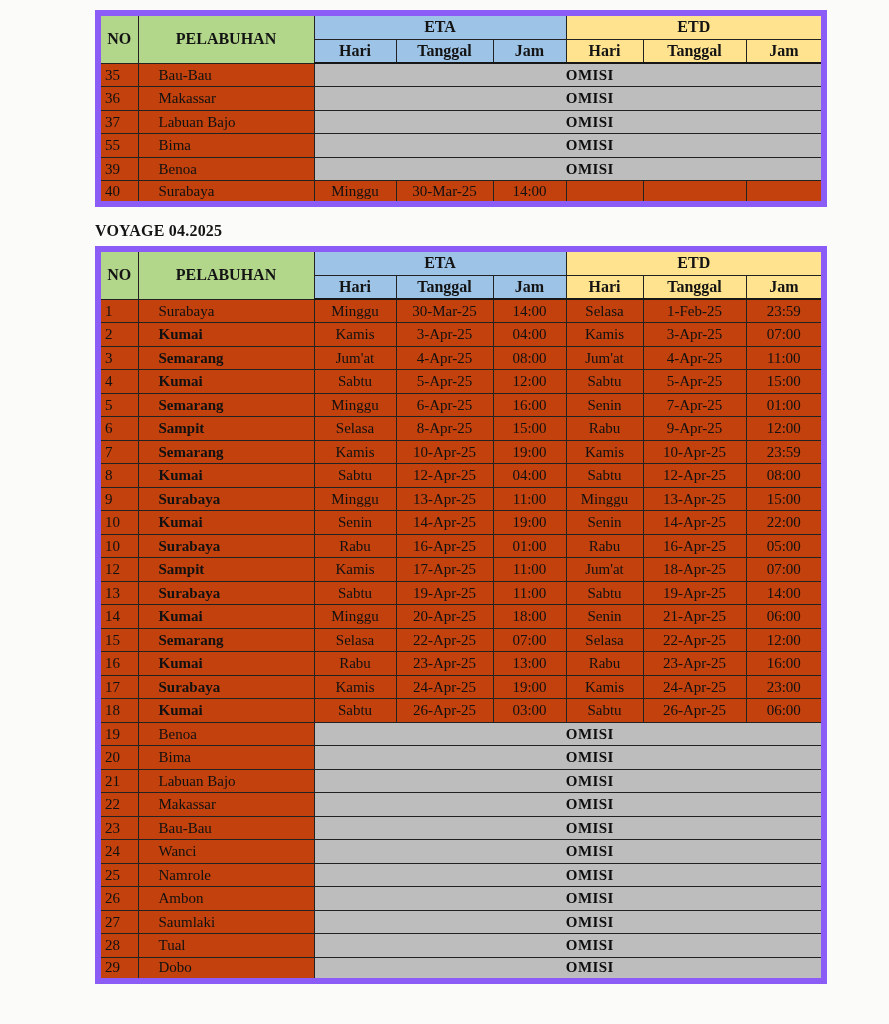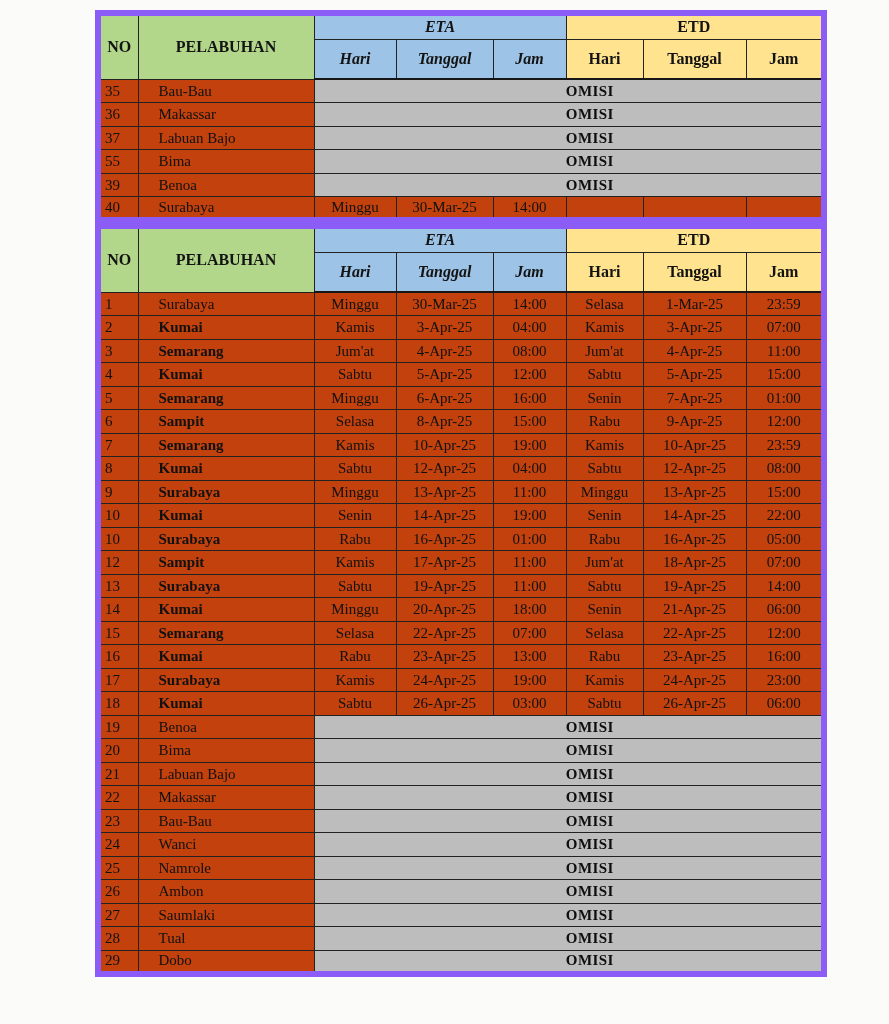--- a/index.html
+++ b/index.html
@@ -28,25 +28,25 @@
     font-size: 15px;
     line-height: 1.1;
   }
   .sched thead th {
     font-weight: bold;
     text-align: center;
     font-size: 16px;
     color: #131313;
   }
   .sched thead tr.group-row th { height: 26px; }
-  .sched thead tr.sub-row th { height: 40px; border-bottom: 2px solid #161616; }
+  .sched thead tr.sub-row th { height: 24px; border-bottom: 2px solid #161616; }
   .sched tbody td { height: 23.5px; }
 
   .hdr-green  { background: var(--c-green); }
-  .hdr-blue   { background: var(--c-blue); font-style: italic; }
+  .hdr-blue   { background: var(--c-blue); }
   .hdr-yellow { background: var(--c-yellow); }
 
   td.no-cell   { text-align: left; }
   td.port-cell { text-align: left; padding-left: 20px; }
   td.time-cell { text-align: center; }
   td.omisi-cell {
     background: var(--c-gray);
     text-align: center;
     font-weight: bold;
     letter-spacing: 0.4px;
@@ -127,20 +127,21 @@
           <td class="time-cell">Minggu</td>
           <td class="time-cell">30-Mar-25</td>
           <td class="time-cell">14:00</td>
           <td class="time-cell"></td>
           <td class="time-cell"></td>
           <td class="time-cell"></td>
         </tr>
       </tbody>
   </table>
 
+  <div class="voyage-title">VOYAGE 04.2025</div>
 
   <table class="sched">
     <colgroup>
       <col style="width:40px">
         <col style="width:176px">
       <col style="width:82px">
         <col style="width:97px">
         <col style="width:73px">
       <col style="width:77px">
         <col style="width:103px">
@@ -163,21 +164,21 @@
       </tr>
     </thead>
     <tbody>
         <tr>
           <td class="no-cell">1</td>
           <td class="port-cell">Surabaya</td>
           <td class="time-cell">Minggu</td>
           <td class="time-cell">30-Mar-25</td>
           <td class="time-cell">14:00</td>
           <td class="time-cell">Selasa</td>
-          <td class="time-cell">1-Mar-25</td>
+          <td class="time-cell">1-Feb-25</td>
           <td class="time-cell">23:59</td>
         </tr>
         <tr class="bold-port">
           <td class="no-cell">2</td>
           <td class="port-cell">Kumai</td>
           <td class="time-cell">Kamis</td>
           <td class="time-cell">3-Apr-25</td>
           <td class="time-cell">04:00</td>
           <td class="time-cell">Kamis</td>
           <td class="time-cell">3-Apr-25</td>

